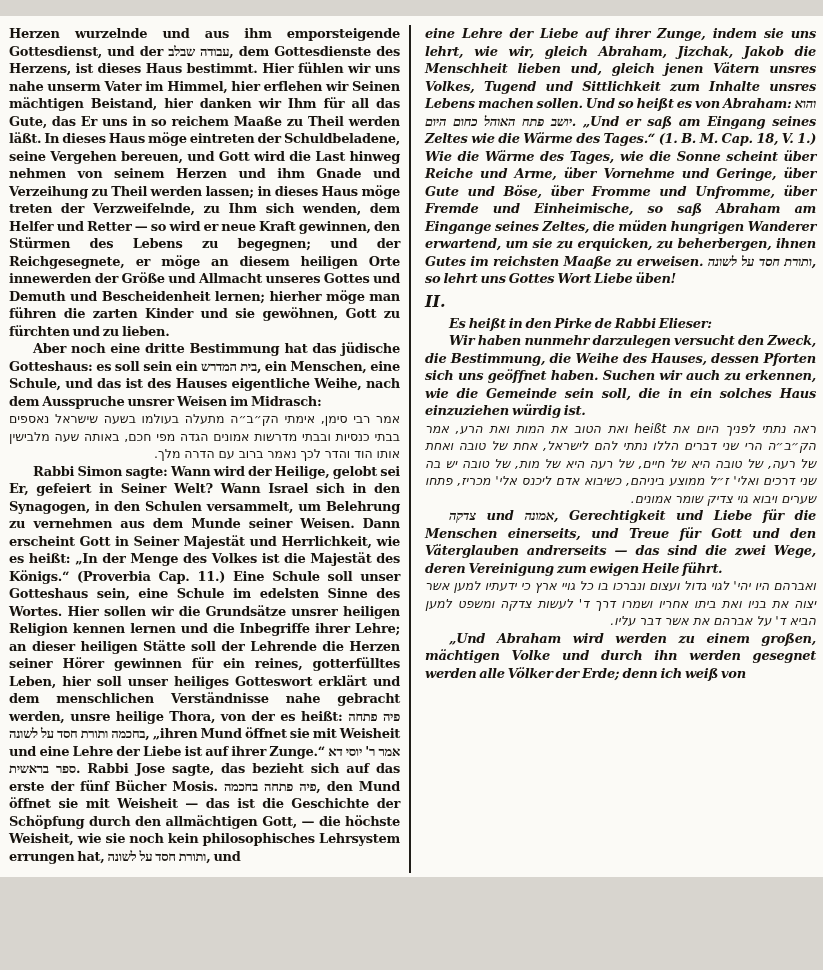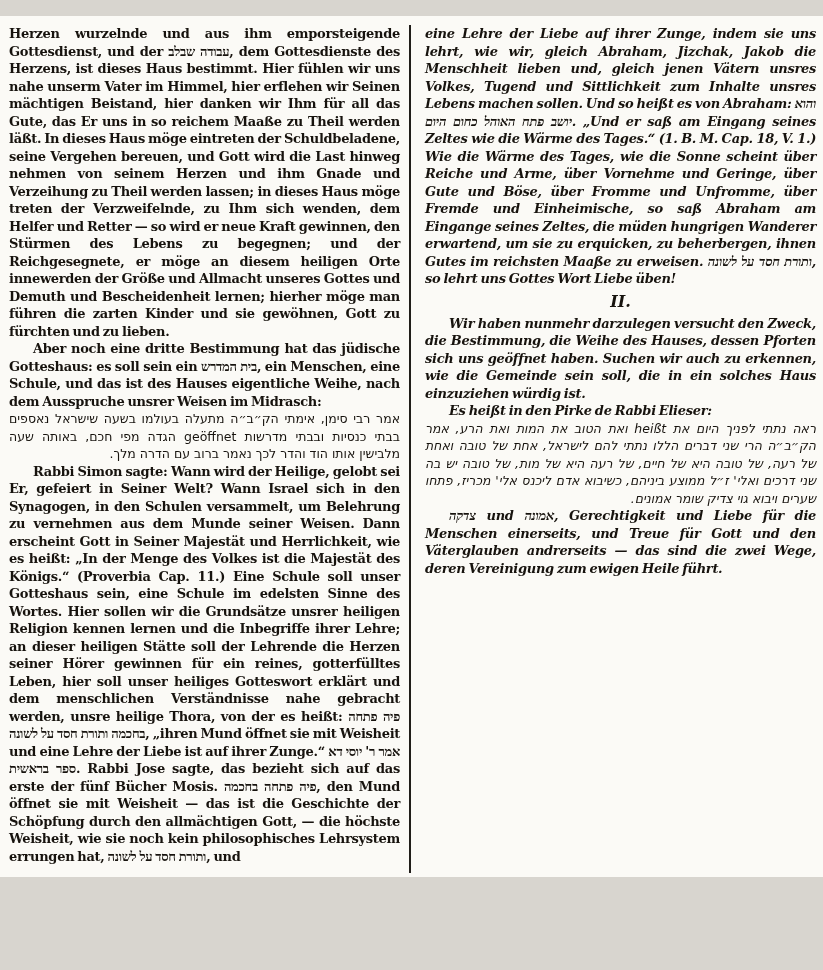--- a/index.html
+++ b/index.html
@@ -46,43 +46,44 @@
     font-family: "DejaVu Sans", "DejaVu Serif", sans-serif;
     font-weight: 400;
     font-size: 12.5px;
     line-height: 17.5px;
     text-align: justify;
     letter-spacing: 0;
     word-spacing: 0;
   }
   h2.sec {
     margin: 5px 0 4px 0;
-    text-align: center;
     font-family: "DejaVu Serif", serif;
     font-weight: 700;
     font-size: 16px;
     line-height: 18px;
   }
 </style>
 </head>
 <body>
 
 <div class="page">
 
   <div class="col left">
     <p class="de">Herzen wurzelnde und aus ihm emporsteigende Gottesdienst, und der עבודה שבלב, dem Gottesdienste des Herzens, ist dieses Haus bestimmt. Hier fühlen wir uns nahe unserm Vater im Himmel, hier erflehen wir Seinen mächtigen Beistand, hier danken wir Ihm für all das Gute, das Er uns in so reichem Maaße zu Theil werden läßt. In dieses Haus möge eintreten der Schuldbeladene, seine Vergehen bereuen, und Gott wird die Last hinweg nehmen von seinem Herzen und ihm Gnade und Verzeihung zu Theil werden lassen; in dieses Haus möge treten der Verzweifelnde, zu Ihm sich wenden, dem Helfer und Retter — so wird er neue Kraft gewinnen, den Stürmen des Lebens zu begegnen; und der Reichgesegnete, er möge an diesem heiligen Orte innewerden der Größe und Allmacht unseres Gottes und Demuth und Bescheidenheit lernen; hierher möge man führen die zarten Kinder und sie gewöhnen, Gott zu fürchten und zu lieben.</p>
     <p class="de ind">Aber noch eine dritte Bestimmung hat das jüdische Gotteshaus: es soll sein ein בית המדרש, ein Menschen, eine Schule, und das ist des Hauses eigentliche Weihe, nach dem Ausspruche unsrer Weisen im Midrasch:</p>
-    <p class="heb">אמר רבי סימן, אימתי הק״ב״ה מתעלה בעולמו בשעה שישראל נאספים בבתי כנסיות ובבתי מדרשות geöffnet הגדה מפי חכם, באותה שעה מלבישין אותו הוד והדר לכך נאמר ברוב עם הדרה מלך.</p>
+    <p class="heb">אמר רבי סימן, אימתי הק״ב״ה מתעלה בעולמו בשעה שישראל נאספים בבתי כנסיות ובבתי מדרשות אמונים הגדה מפי חכם, באותה שעה מלבישין אותו הוד והדר לכך נאמר ברוב עם הדרה מלך.</p>
     <p class="de ind">Rabbi Simon sagte: Wann wird der Heilige, gelobt sei Er, gefeiert in Seiner Welt? Wann Israel sich in den Synagogen, in den Schulen versammelt, um Belehrung zu vernehmen aus dem Munde seiner Weisen. Dann erscheint Gott in Seiner Majestät und Herrlichkeit, wie es heißt: „In der Menge des Volkes ist die Majestät des Königs.“ (Proverbia Cap. 11.) Eine Schule soll unser Gotteshaus sein, eine Schule im edelsten Sinne des Wortes. Hier sollen wir die Grundsätze unsrer heiligen Religion kennen lernen und die Inbegriffe ihrer Lehre; an dieser heiligen Stätte soll der Lehrende die Herzen seiner Hörer gewinnen für ein reines, gotterfülltes Leben, hier soll unser heiliges Gotteswort erklärt und dem menschlichen Verständnisse nahe gebracht werden, unsre heilige Thora, von der es heißt: פיה פתחה בחכמה ותורת חסד על לשונה, „ihren Mund öffnet sie mit Weisheit und eine Lehre der Liebe ist auf ihrer Zunge.“ אמר ר' יוסי דא ספר בראשית. Rabbi Jose sagte, das bezieht sich auf das erste der fünf Bücher Mosis. פיה פתחה בחכמה, den Mund öffnet sie mit Weisheit — das ist die Geschichte der Schöpfung durch den allmächtigen Gott, — die höchste Weisheit, wie sie noch kein philosophisches Lehrsystem errungen hat, ותורת חסד על לשונה, und</p>
   </div>
 
   <div class="divider"></div>
 
   <div class="col right">
     <p class="de">eine Lehre der Liebe auf ihrer Zunge, indem sie uns lehrt, wie wir, gleich Abraham, Jizchak, Jakob die Menschheit lieben und, gleich jenen Vätern unsres Volkes, Tugend und Sittlichkeit zum Inhalte unsres Lebens machen sollen. Und so heißt es von Abraham: והוא יושב פתח האוהל כחום היום. „Und er saß am Eingang seines Zeltes wie die Wärme des Tages.“ (1. B. M. Cap. 18, V. 1.) Wie die Wärme des Tages, wie die Sonne scheint über Reiche und Arme, über Vornehme und Geringe, über Gute und Böse, über Fromme und Unfromme, über Fremde und Einheimische, so saß Abraham am Eingange seines Zeltes, die müden hungrigen Wanderer erwartend, um sie zu erquicken, zu beherbergen, ihnen Gutes im reichsten Maaße zu erweisen. ותורת חסד על לשונה, so lehrt uns Gottes Wort Liebe üben!</p>
     <h2 class="sec">II.</h2>
+    <p class="de ind">Es heißt in den Pirke de Rabbi Elieser:</p>
     <p class="de ind">Wir haben nunmehr darzulegen versucht den Zweck, die Bestimmung, die Weihe des Hauses, dessen Pforten sich uns geöffnet haben. Suchen wir auch zu erkennen, wie die Gemeinde sein soll, die in ein solches Haus einzuziehen würdig ist.</p>
-    <p class="de ind">Es heißt in den Pirke de Rabbi Elieser:</p>
     <p class="heb">ראה נתתי לפניך היום את heißt ואת הטוב את המות ואת הרע, אמר הק״ב״ה הרי שני דברים הללו נתתי להם לישראל, אחת של טובה ואחת של רעה, של טובה היא של חיים, של רעה היא של מות, של טובה יש בה שני דרכים ואלי' ז״ל ממוצע ביניהם, כשיבוא אדם ליכנס אלי' מכריז, פתחו שערים ויבוא גוי צדיק שומר אמונים.</p>
     <p class="de ind">צדקה und אמונה, Gerechtigkeit und Liebe für die Menschen einerseits, und Treue für Gott und den Väterglauben andrerseits — das sind die zwei Wege, deren Vereinigung zum ewigen Heile führt.</p>
+    <p class="heb">ואברהם היו יהי' לגוי גדול ועצום ונברכו בו כל גויי ארץ כי ידעתיו למען אשר יצוה את בניו ואת ביתו אחריו ושמרו דרך ד' לעשות צדקה ומשפט למען הביא ד' על אברהם את אשר דבר עליו.</p>
+    <p class="de ind">„Und Abraham wird werden zu einem großen, mächtigen Volke und durch ihn werden gesegnet werden alle Völker der Erde; denn ich weiß von</p>
   </div>
 
 </div>
 
 </body></html>

